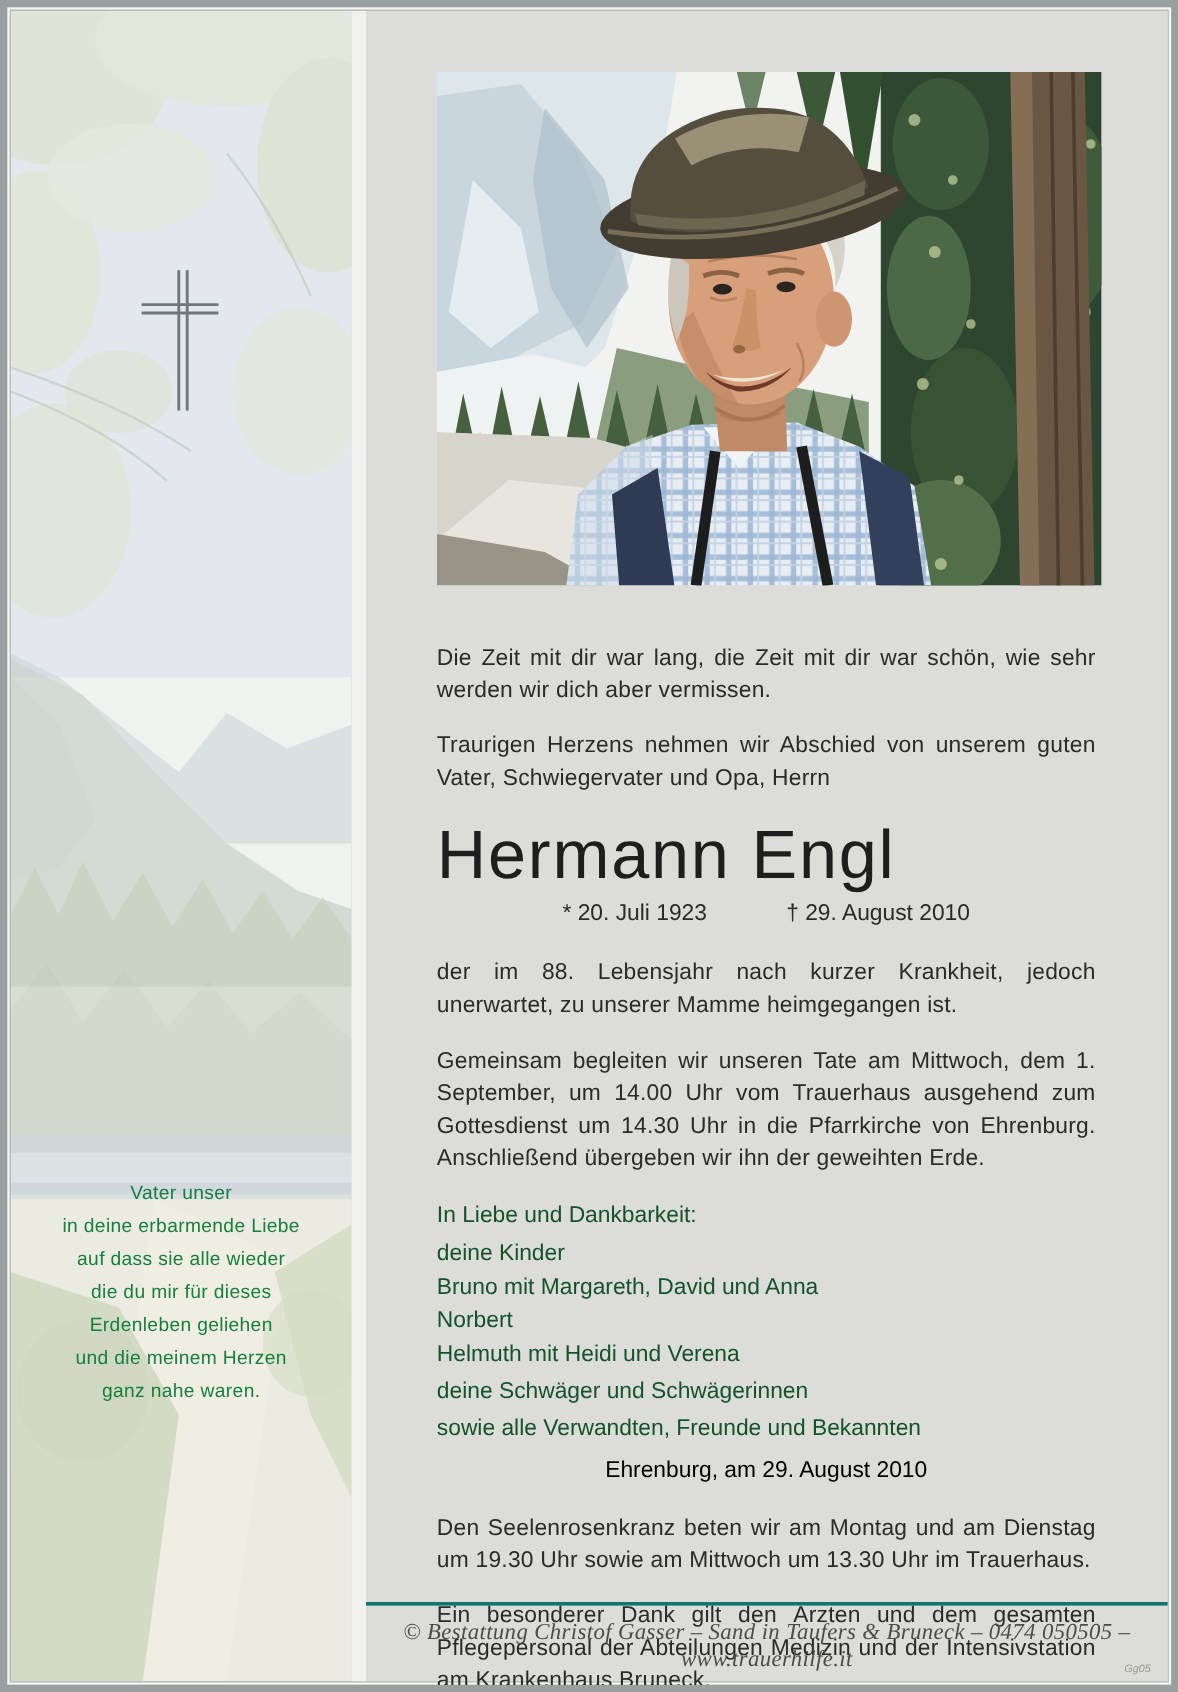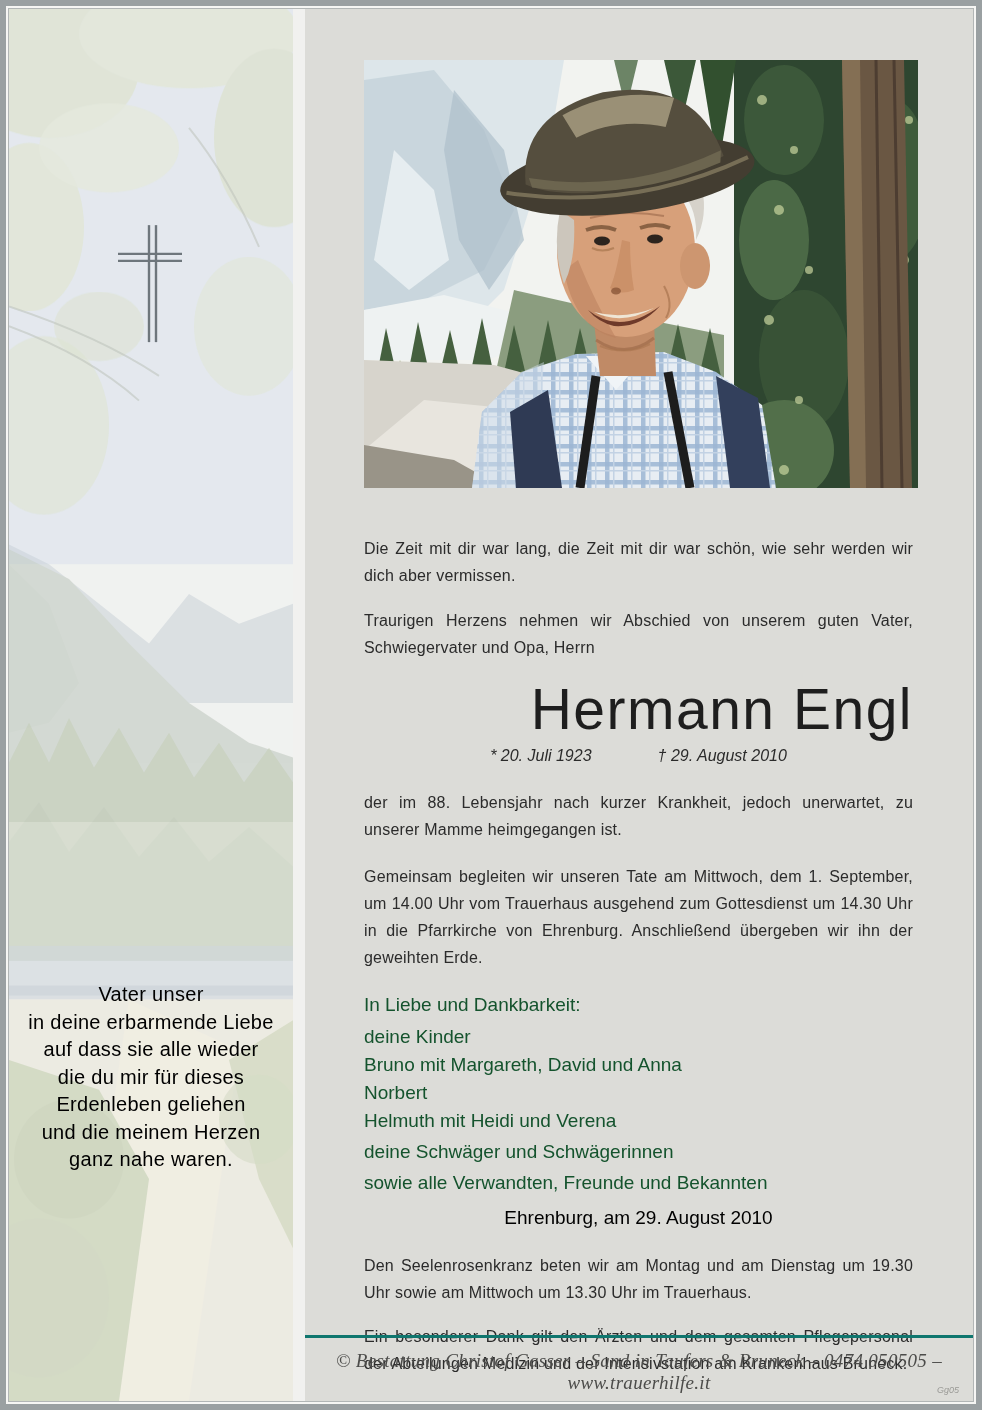--- a/index.html
+++ b/index.html
@@ -18,53 +18,53 @@
     overflow:hidden;
   }
   .sidebar svg { position:absolute; left:0; top:0; width:100%; height:100%; }
   .divider {
     position:absolute; left:287px; top:3px; bottom:3px; width:12px;
     background:#f1f1ef;
   }
   .poem {
     position:absolute; left:0; right:0; top:972px;
     text-align:center;
-    color:#000000;
-    font-size:20px; line-height:27.5px;
+    color:#15803d;
+    font-size:16px; line-height:27.5px;
     letter-spacing:0.3px;
   }
   
   .main {
     position:absolute; left:299px; right:3px; top:3px; bottom:3px;
     background:#dcdcd8;
     padding:51px 60px 0 59px;
   }
   .photo {
     width:554px; height:428px; display:block;
   }
   .para {
     margin-top:18px;
     color:#2b2b2b;
-    font-size:16px; line-height:27px;
+    font-size:19px; line-height:27px;
     text-align:justify;
     letter-spacing:0.2px;
   }
   .para.first { margin-top:47px; }
   .name {
     margin-top:12px;
-    text-align:right;
+    text-align:left;
     font-size:57px; line-height:64px;
     letter-spacing:1.5px;
     color:#1e1e1e;
   }
   .dates {
     margin-top:6px;
     text-align:right;
-    font-size:16px; color:#2b2b2b;
-    display:flex; justify-content:center; gap:66px;font-style:italic;
+    font-size:19px; color:#2b2b2b;
+    display:flex; justify-content:center; gap:66px;
   }
   .mourners { margin-top:23px; text-align:left; color:#14532d; font-size:19px; }
   .mourners-intro { margin-bottom:7px; }
   .mourner-line { line-height:27px; margin-top:1px; }
   .mourner-line:nth-child(n+5) { margin-top:4px; }
   .place-date { margin-top:11px; text-align:center; font-size:19px; color:#000000; }
   .para.rosary { margin-top:23px; }
   .para.thanks { margin-top:17px; }
   .footer {
     position:absolute; left:0; right:0; bottom:7px;

